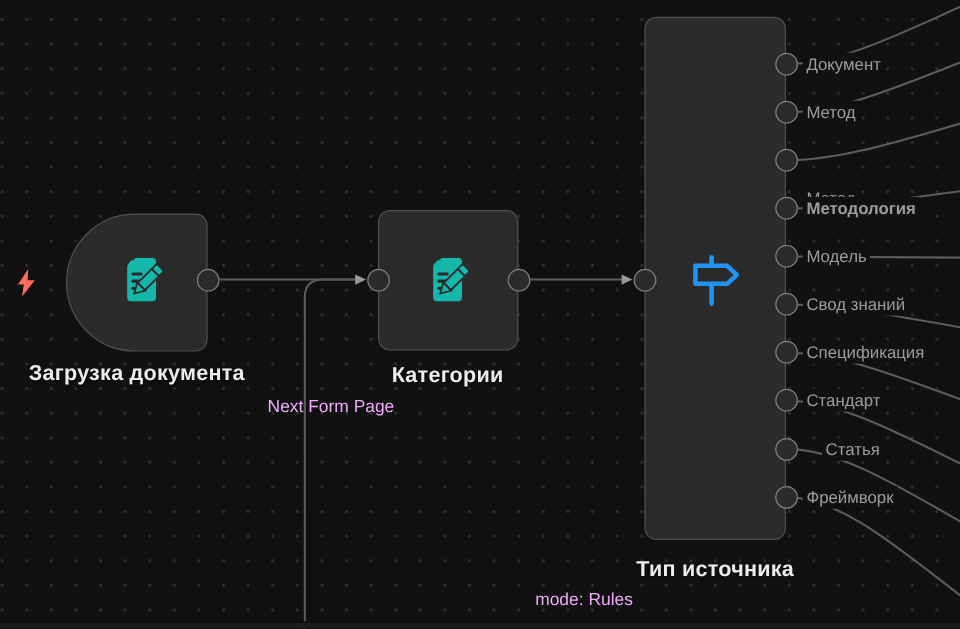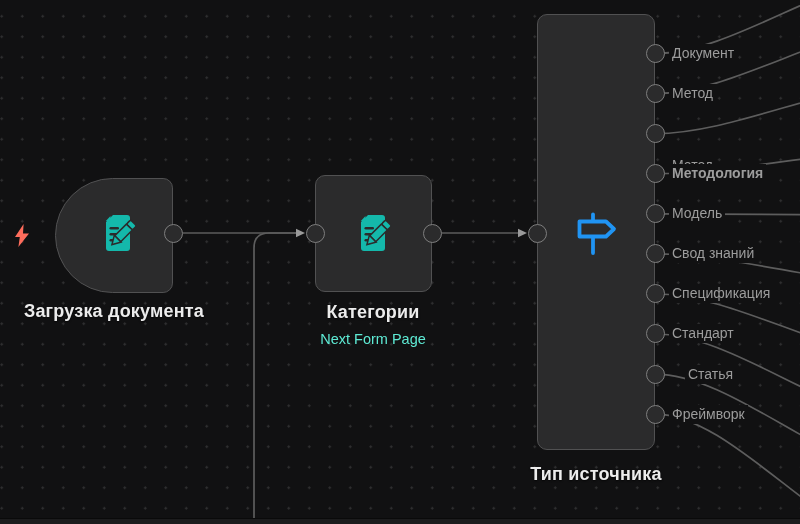--- a/index.html
+++ b/index.html
@@ -28,22 +28,22 @@
     position:absolute;width:19px;height:19px;border-radius:50%;box-sizing:border-box;
     background:var(--node-bg,#2b2b2c);
     border:1.5px solid var(--port-border,#7e7e7e);
   }
   .title{
     position:absolute;width:300px;text-align:center;
     color:var(--title,#ececec);font-size:18px;font-weight:700;letter-spacing:.2px;
     text-shadow:0 1px 2px rgba(0,0,0,.7);
   }
   .subtitle{
-    position:absolute;width:300px;text-align:center;
-    color:#5eead4;font-size:14.5px;font-weight:400;
+    position:absolute;width:300px;text-align:left;
+    color:#f0abfc;font-size:14.5px;font-weight:400;
   }
   .port-label{
     position:absolute;left:669px;height:19px;line-height:19px;
     color:var(--label,#9c9c9c);font-size:14px;
     background:var(--canvas-bg,#111112);padding:0 3px;white-space:nowrap;
   }
   .bolt{position:absolute;left:15px;top:224px;width:14px;height:23px;}
   .bottom-strip{
     position:absolute;left:0;bottom:0;width:800px;height:5px;
     background:#1c1c1d;border-top:1px solid #0a0a0a;
@@ -135,15 +135,16 @@
       <div class="port" style="left: 645.5px; top: 284.42px;"></div>
       <div class="port-label" style="top: 284.42px;">Спецификация</div>
       <div class="port" style="left: 645.5px; top: 324.49px;"></div>
       <div class="port-label" style="top: 324.49px;">Стандарт</div>
       <div class="port" style="left: 645.5px; top: 364.56px;"></div>
       <div class="port-label" style="top: 364.56px; margin-left: 16px;">Статья</div>
       <div class="port" style="left: 645.5px; top: 404.63px;"></div>
       <div class="port-label" style="top: 404.63px;">Фреймворк</div>
     </div>
   <div class="title" style="left:446px;top:464px">Тип источника</div>
+  <div class="subtitle" style="left:446px;top:492px">mode: Rules</div>
 
   <div class="bottom-strip"></div>
 </div>
 
 </body></html>

